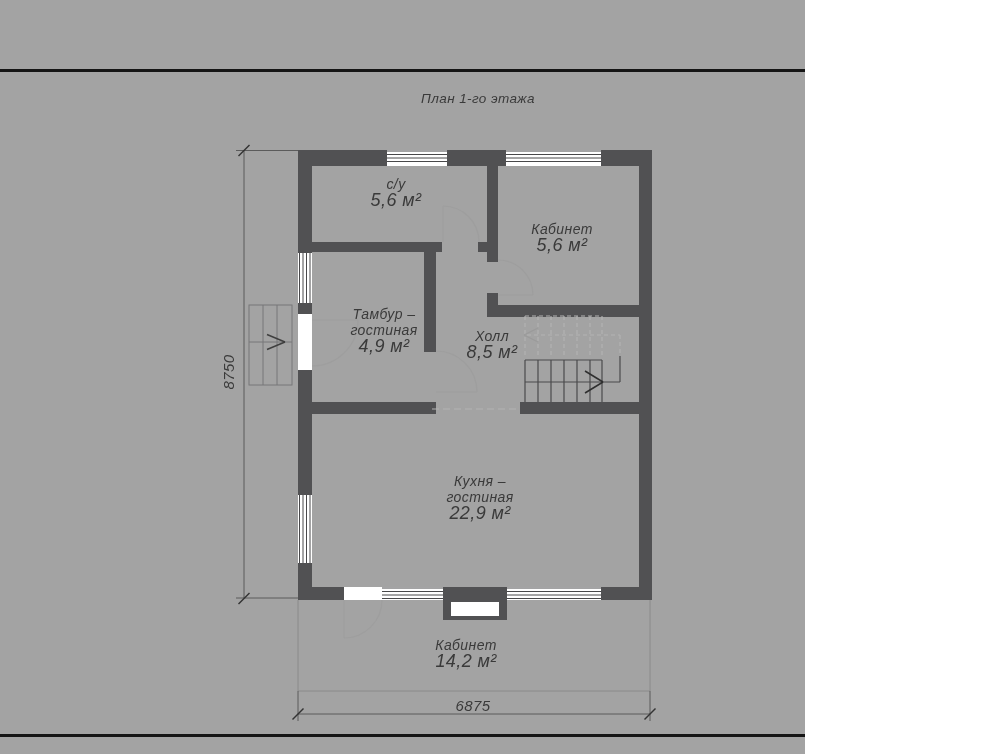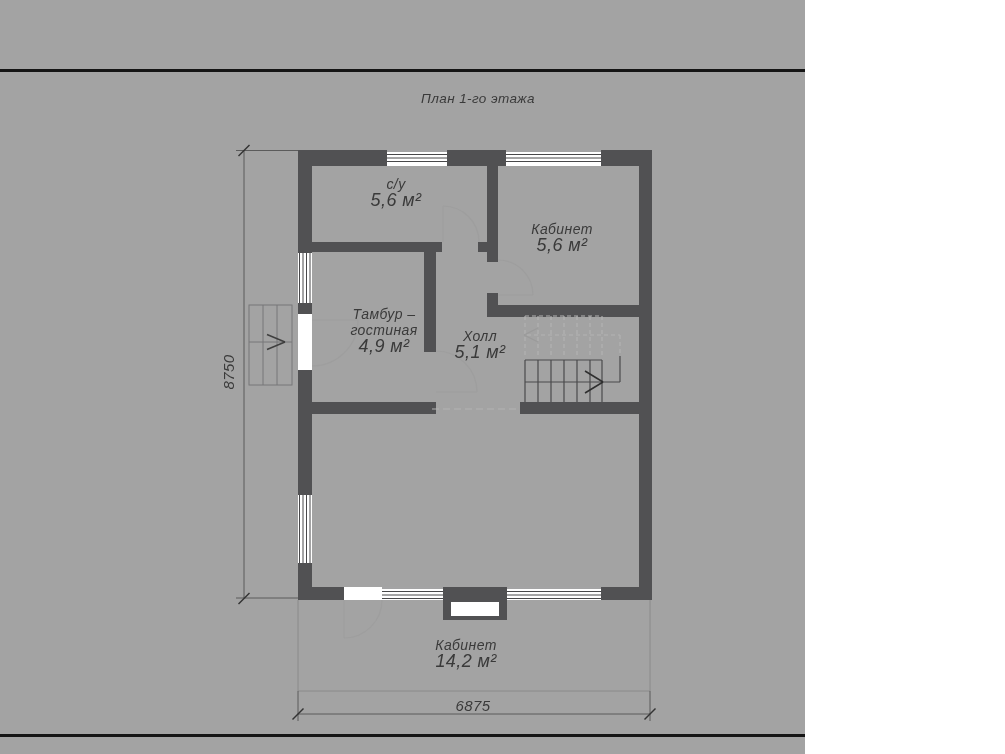--- a/index.html
+++ b/index.html
@@ -209,25 +209,30 @@
     <span class="room-name">Кабинет</span>
     <span class="room-area">5,6 м²</span>
   </div>
 
   <div class="lbl" style="left:384px;top:330px;">
     <span class="room-name">Тамбур –</span>
     <span class="room-name">гостиная</span>
     <span class="room-area">4,9 м²</span>
   </div>
 
-  <div class="lbl" style="left:480px;top:344px;text-align:center;">
+  <div class="lbl" style="left:492px;top:344px;text-align:center;">
     <span class="room-name">Холл</span>
-    <span class="room-area">5,1 м²</span>
-  </div>
-
+    <span class="room-area">8,5 м²</span>
+  </div>
+
+  <div class="lbl" style="left:480px;top:497px;">
+    <span class="room-name">Кухня –</span>
+    <span class="room-name">гостиная</span>
+    <span class="room-area">22,9 м²</span>
+  </div>
 
   <div class="lbl" style="left:466px;top:653px;">
     <span class="room-name">Кабинет</span>
     <span class="room-area">14,2 м²</span>
   </div>
 
   <div class="lbl dim-text" id="lbl-dim-left" style="left:228px;top:372px;">8750</div>
 
   <div class="lbl dim-text" style="left:473px;top:705px;text-align:center;">6875</div>
 

